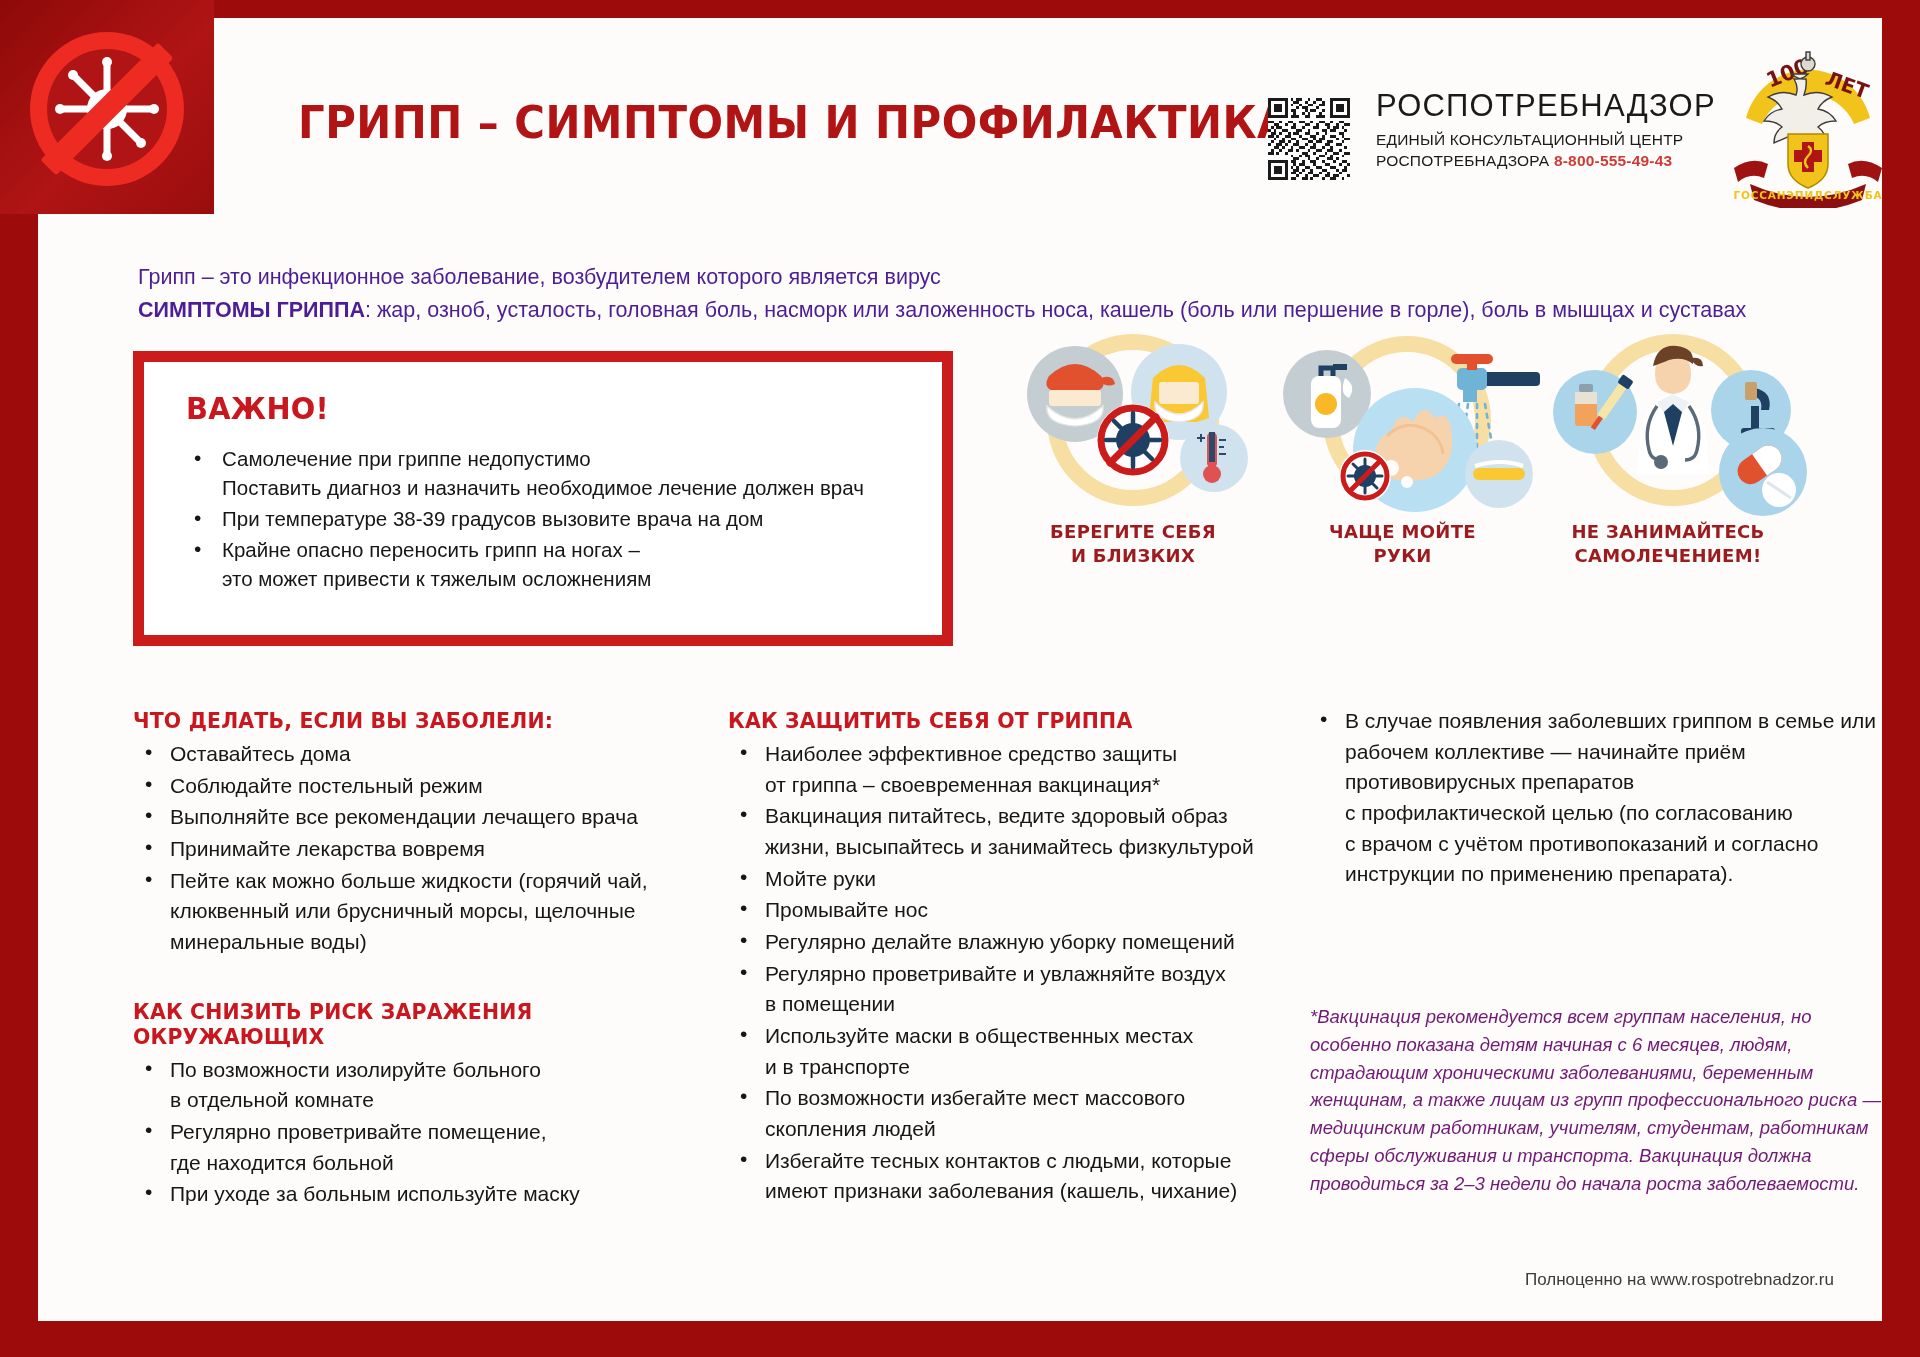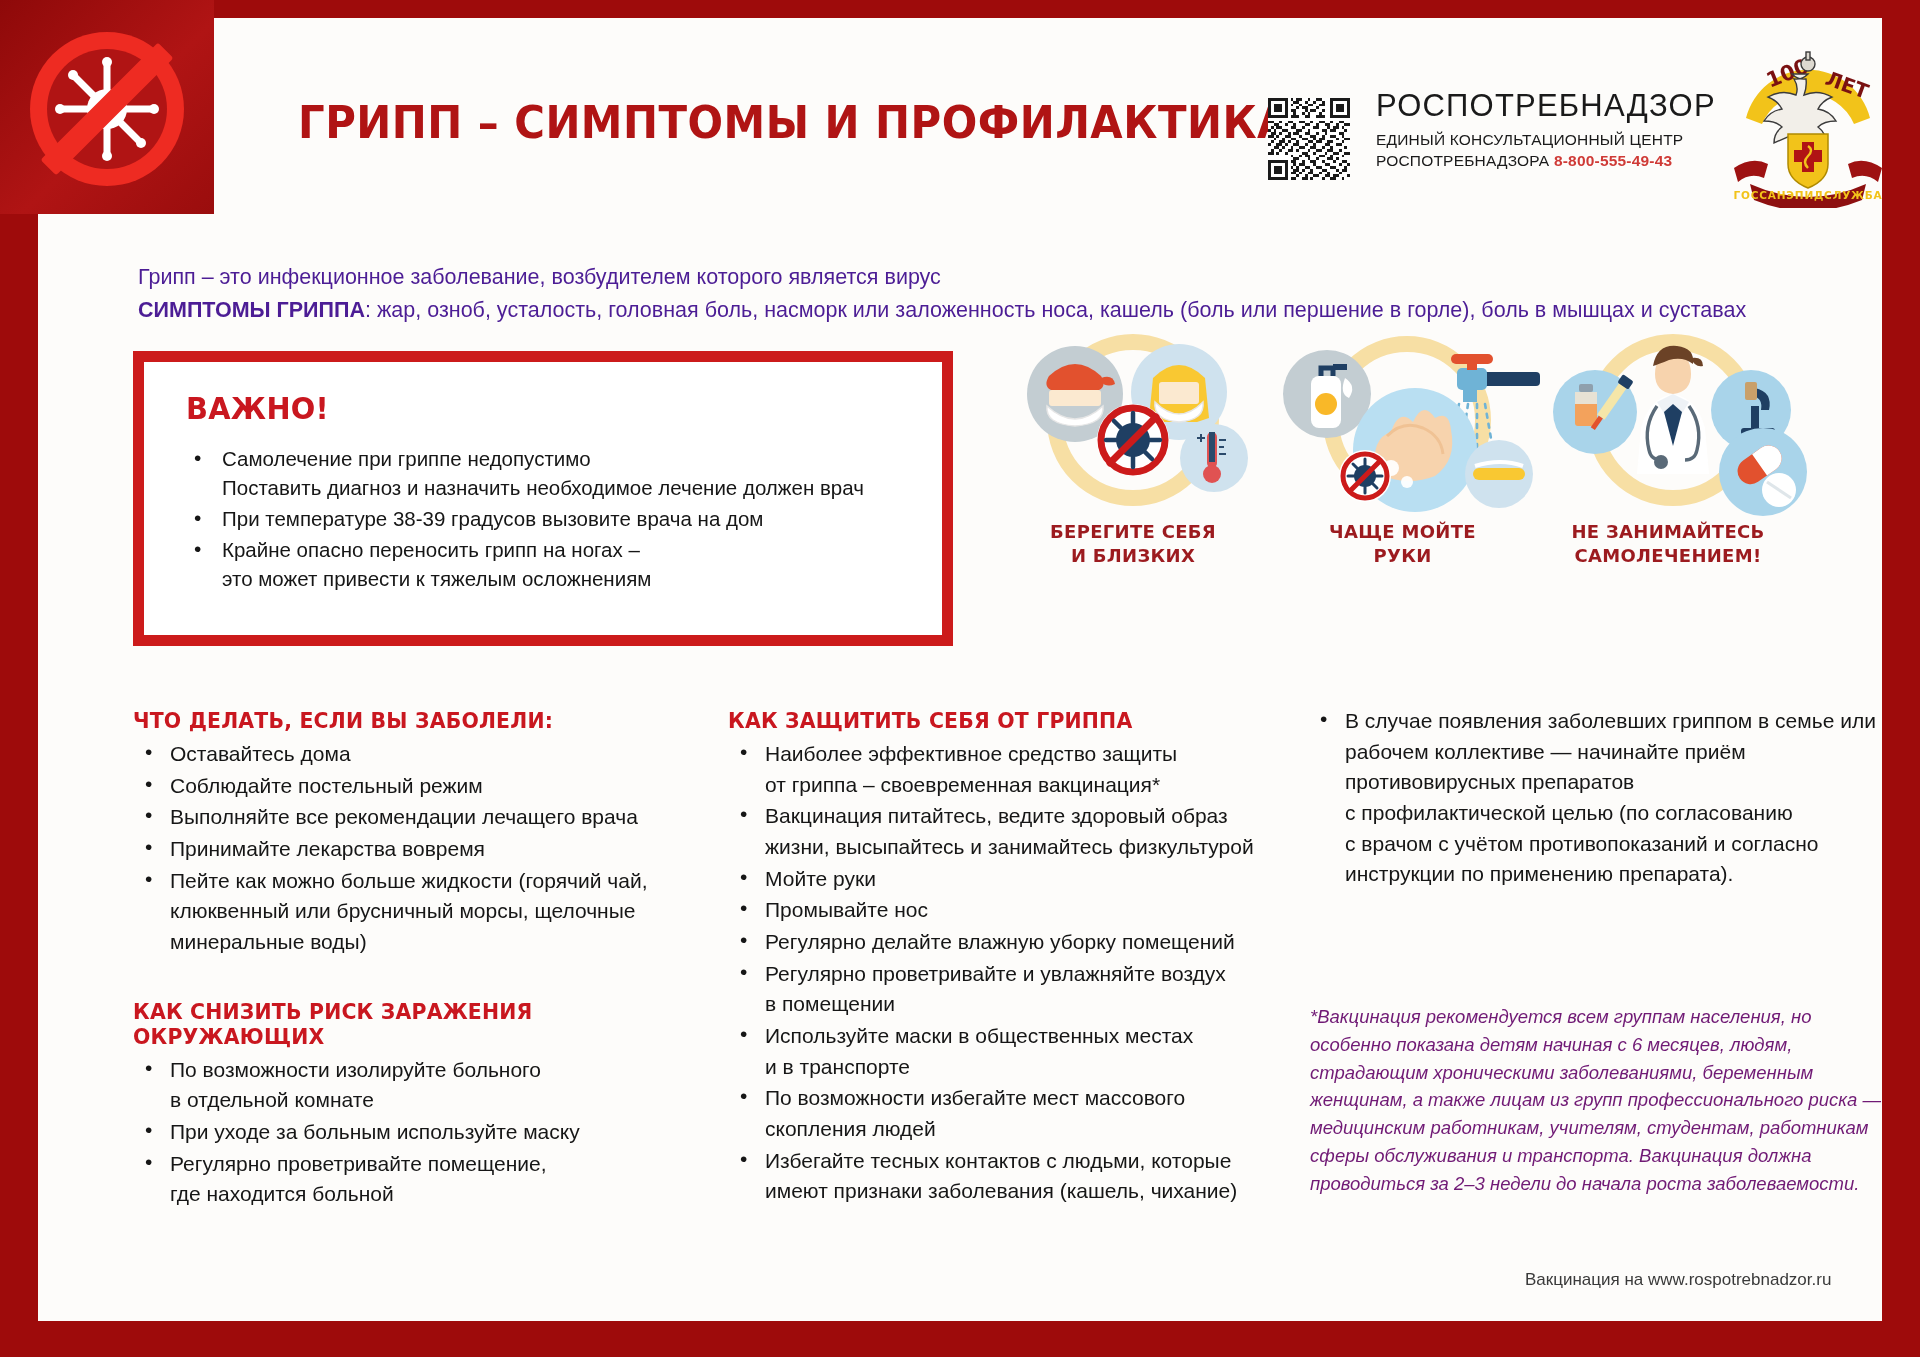--- a/index.html
+++ b/index.html
@@ -635,22 +635,22 @@
       <li>Оставайтесь дома</li>
       <li>Соблюдайте постельный режим</li>
       <li>Выполняйте все рекомендации лечащего врача</li>
       <li>Принимайте лекарства вовремя</li>
       <li>Пейте как можно больше жидкости (горячий чай, клюквенный или брусничный морсы, щелочные минеральные воды)</li>
     </ul>
     <div class="spacer"></div>
     <h3>КАК СНИЗИТЬ РИСК ЗАРАЖЕНИЯ ОКРУЖАЮЩИХ</h3>
     <ul>
       <li>По возможности изолируйте больного<br>в отдельной комнате</li>
+      <li>Регулярно проветривайте помещение,<br>где находится больной</li>
       <li>При уходе за больным используйте маску</li>
-      <li>Регулярно проветривайте помещение,<br>где находится больной</li>
     </ul>
   </div>
 
   <div class="col" id="col-mid">
     <h3>КАК ЗАЩИТИТЬ СЕБЯ ОТ ГРИППА</h3>
     <ul>
       <li>Наиболее эффективное средство защиты<br>от гриппа – своевременная вакцинация*</li>
       <li>Вакцинация питайтесь, ведите здоровый образ жизни, высыпайтесь и занимайтесь физкультурой</li>
       <li>Мойте руки</li>
       <li>Промывайте нос</li>
@@ -663,15 +663,15 @@
   </div>
 
   <div class="col" id="col-right">
     <ul>
       <li>В случае появления заболевших гриппом в семье или рабочем коллективе — начинайте приём противовирусных препаратов<br>с профилактической целью (по согласованию<br>с врачом с учётом противопоказаний и согласно инструкции по применению препарата).</li>
     </ul>
   </div>
 
   <div class="footnote">*Вакцинация рекомендуется всем группам населения, но особенно показана детям начиная с 6 месяцев, людям, страдающим хроническими заболеваниями, беременным женщинам, а также лицам из групп профессионального риска — медицинским работникам, учителям, студентам, работникам сферы обслуживания и транспорта. Вакцинация должна проводиться за 2–3 недели до начала роста заболеваемости.</div>
 
-  <div class="more">Вакцинация на www.rospotrebnadzor.ru</div>
+  <div class="more">Полноценно на www.rospotrebnadzor.ru</div>
 
 </div>
 
 </body></html>

